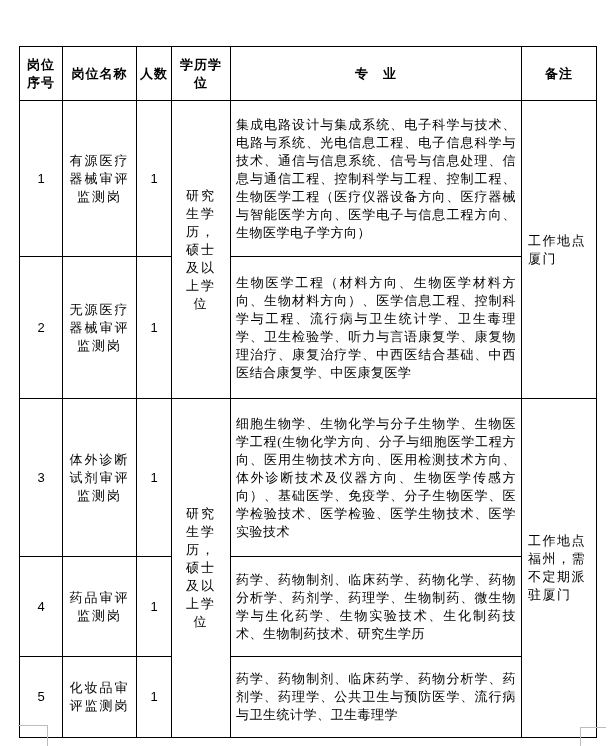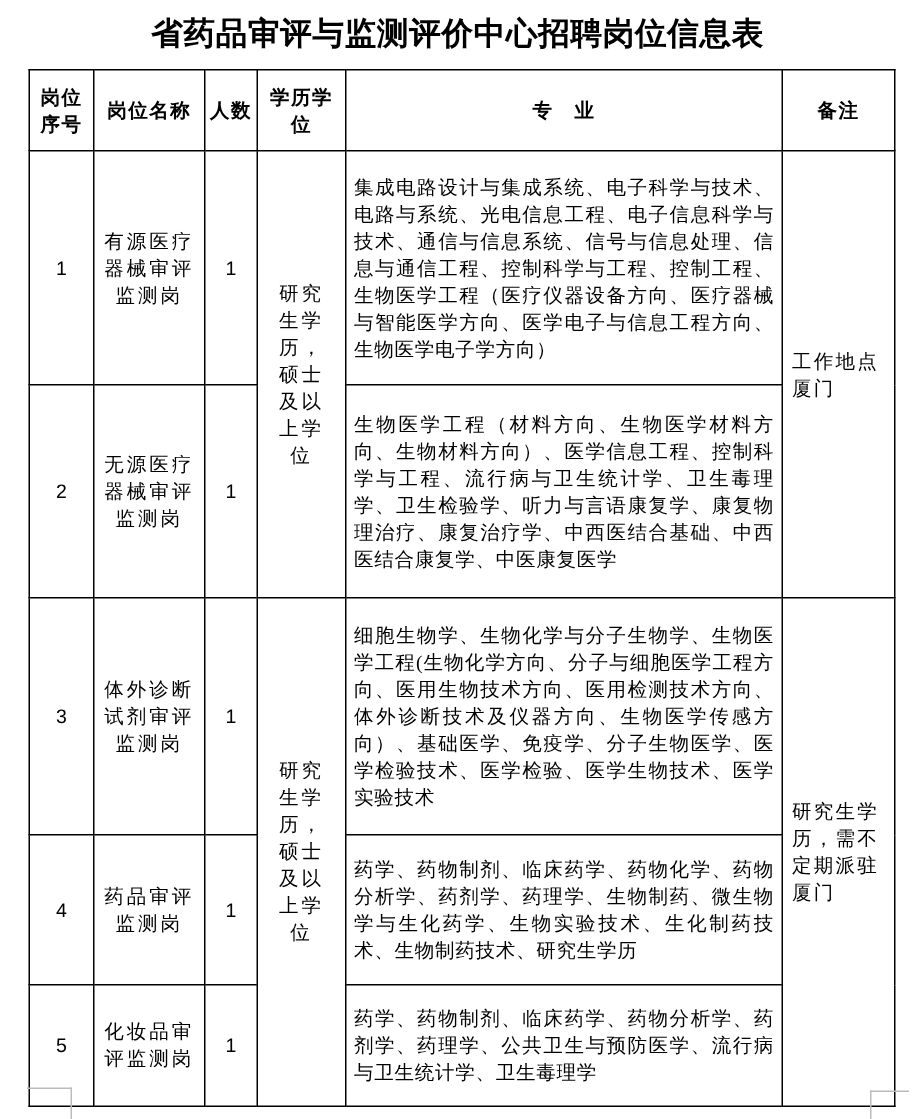--- a/index.html
+++ b/index.html
@@ -98,21 +98,20 @@
     height: 18px;
     border-top: 1px solid #bcbcbc;
     border-left: 1px solid #bcbcbc;
   }
 </style>
 </head>
 <body>
 
 <div class="page">
 
-  <div class="doc-title">省药品审评与监测评价中心招聘岗位信息表</div>
 
   <table class="job-table">
     <colgroup>
       <col style="width:43px">
       <col style="width:74px">
       <col style="width:35px">
       <col style="width:59px">
       <col style="width:291px">
       <col style="width:75px">
     </colgroup>
@@ -141,21 +140,21 @@
         <td class="c-count">1</td>
         <td class="c-major">生物医学工程（材料方向、生物医学材料方向、生物材料方向）、医学信息工程、控制科学与工程、流行病与卫生统计学、卫生毒理学、卫生检验学、听力与言语康复学、康复物理治疗、康复治疗学、中西医结合基础、中西医结合康复学、中医康复医学</td>
       </tr>
 
       <tr style="height:158px">
         <td class="c-seq">3</td>
         <td class="c-name">体外诊断试剂审评监测岗</td>
         <td class="c-count">1</td>
         <td class="c-degree" rowspan="3">研究生学历，硕士及以上学位</td>
         <td class="c-major">细胞生物学、生物化学与分子生物学、生物医学工程(生物化学方向、分子与细胞医学工程方向、医用生物技术方向、医用检测技术方向、体外诊断技术及仪器方向、生物医学传感方向）、基础医学、免疫学、分子生物医学、医学检验技术、医学检验、医学生物技术、医学实验技术</td>
-        <td class="c-remark" rowspan="3">研究生学历，需不定期派驻厦门</td>
+        <td class="c-remark" rowspan="3">工作地点福州，需不定期派驻厦门</td>
       </tr>
 
       <tr style="height:100px">
         <td class="c-seq">4</td>
         <td class="c-name">药品审评监测岗</td>
         <td class="c-count">1</td>
         <td class="c-major">药学、药物制剂、临床药学、药物化学、药物分析学、药剂学、药理学、生物制药、微生物学与生化药学、生物实验技术、生化制药技术、生物制药技术、研究生学历</td>
       </tr>
 
       <tr style="height:72px">

